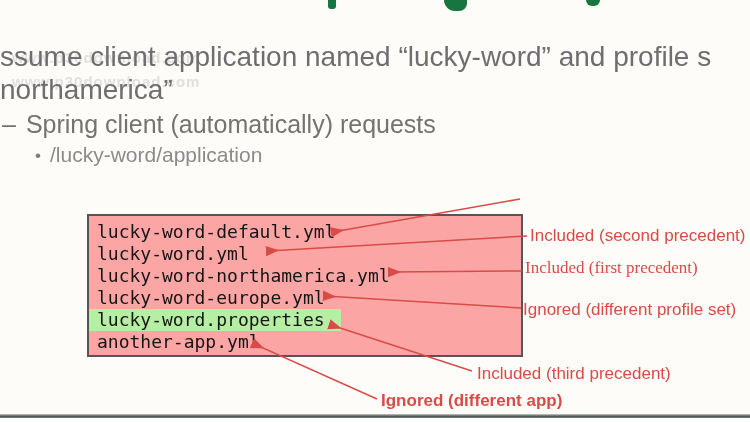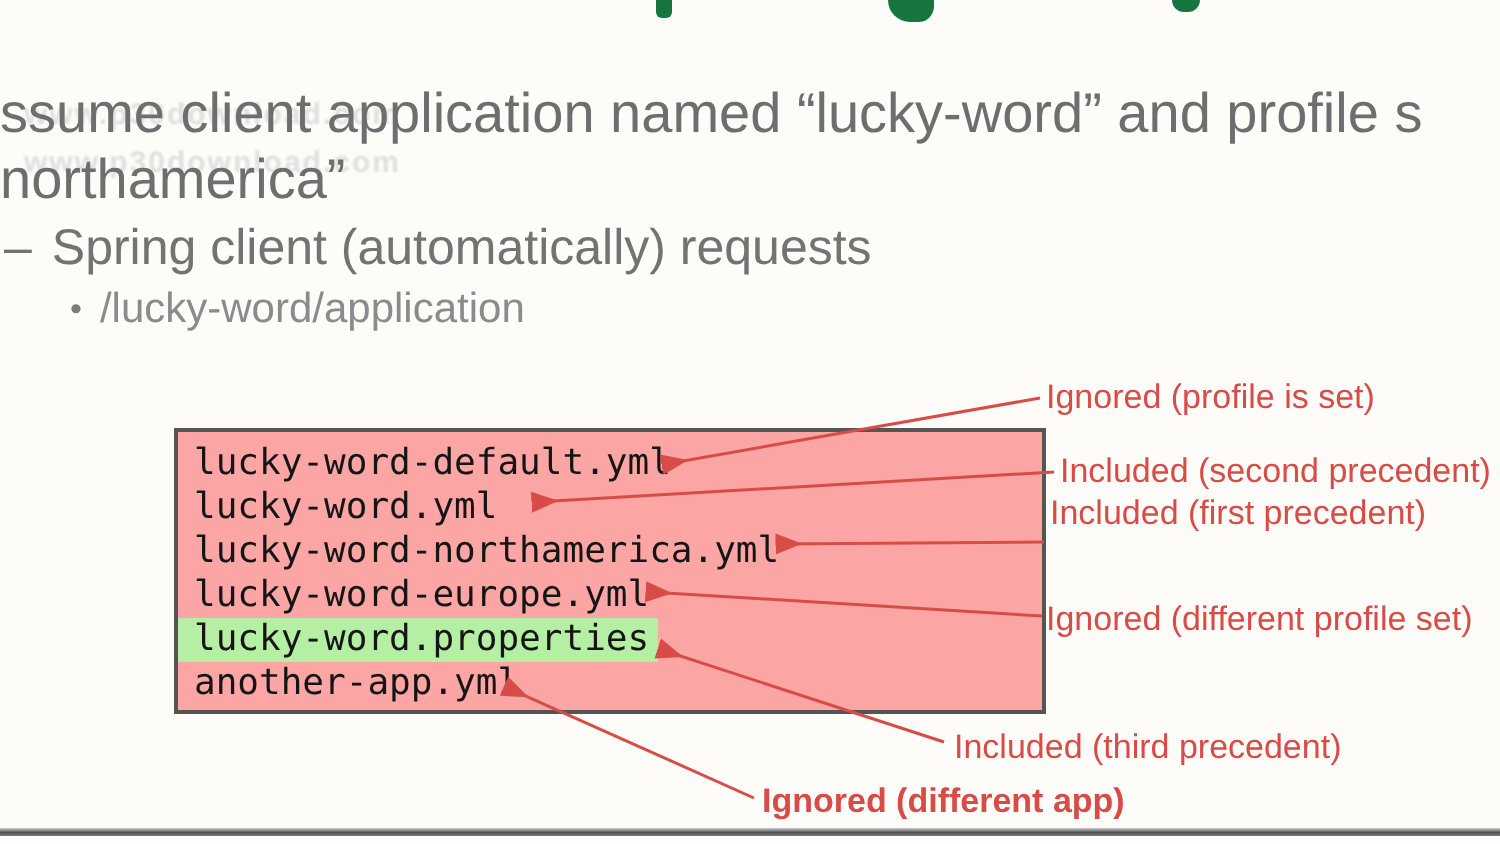--- a/index.html
+++ b/index.html
@@ -49,31 +49,31 @@
     position:absolute;left:87px;top:214px;width:424px;height:134px;
     background:#fca5a5;border:2px solid #555555;
     padding:5px 0 0 8px;
     font-family:"DejaVu Sans Mono", monospace;
     font-size:18px;line-height:22px;color:#151515;
   }
   .file-row{white-space:nowrap;}
   .file-row.highlight span{
     background:#b5efa4;
     display:inline-block;
-    margin-left:-8px;padding-left:8px;padding-right:4px;
+    margin-left:-8px;padding-left:8px;padding-right:16px;
   }
 
   
   .anno{
     position:absolute;
     font-size:17px;color:#d84c47;white-space:nowrap;
   }
   .anno-0{left:523px;top:189px;}
   .anno-1{left:530px;top:226px;}
-  .anno-2{left:525px;top:247px;}
+  .anno-2{left:525px;top:258px;font-family:Liberation Serif, serif;}
   .anno-3{left:523px;top:300px;}
   .anno-4{left:477px;top:364px;}
   .anno-5{left:381px;top:391px;font-weight:bold;}
 
   
   .arrow-layer{position:absolute;left:0;top:0;width:750px;height:422px;pointer-events:none;}
 
   
   .bottom-rule{
     position:absolute;left:0;top:414px;width:750px;height:4px;
@@ -126,21 +126,20 @@
     <g stroke="#d84c47" stroke-width="1.5" fill="none">
       <line x1="520" y1="199" x2="333" y2="232" marker-end="url(#ah)"></line>
       <line x1="527" y1="236" x2="268" y2="251" marker-end="url(#ah)"></line>
       <line x1="522" y1="271" x2="390" y2="272" marker-end="url(#ah)"></line>
       <line x1="521" y1="308" x2="325" y2="296" marker-end="url(#ah)"></line>
       <line x1="472" y1="371" x2="331" y2="325" marker-end="url(#ah)"></line>
       <line x1="377" y1="399" x2="254" y2="344" marker-end="url(#ah)"></line>
     </g>
   </svg>
 
-  <div class="anno anno-0">Ignored (profile is set)</div>
   <div class="anno anno-1">Included (second precedent)</div>
   <div class="anno anno-2">Included (first precedent)</div>
   <div class="anno anno-3">Ignored (different profile set)</div>
   <div class="anno anno-4">Included (third precedent)</div>
   <div class="anno anno-5">Ignored (different app)</div>
 
   <div class="bottom-rule"></div>
   <div class="bottom-white"></div>
 </div>
 

